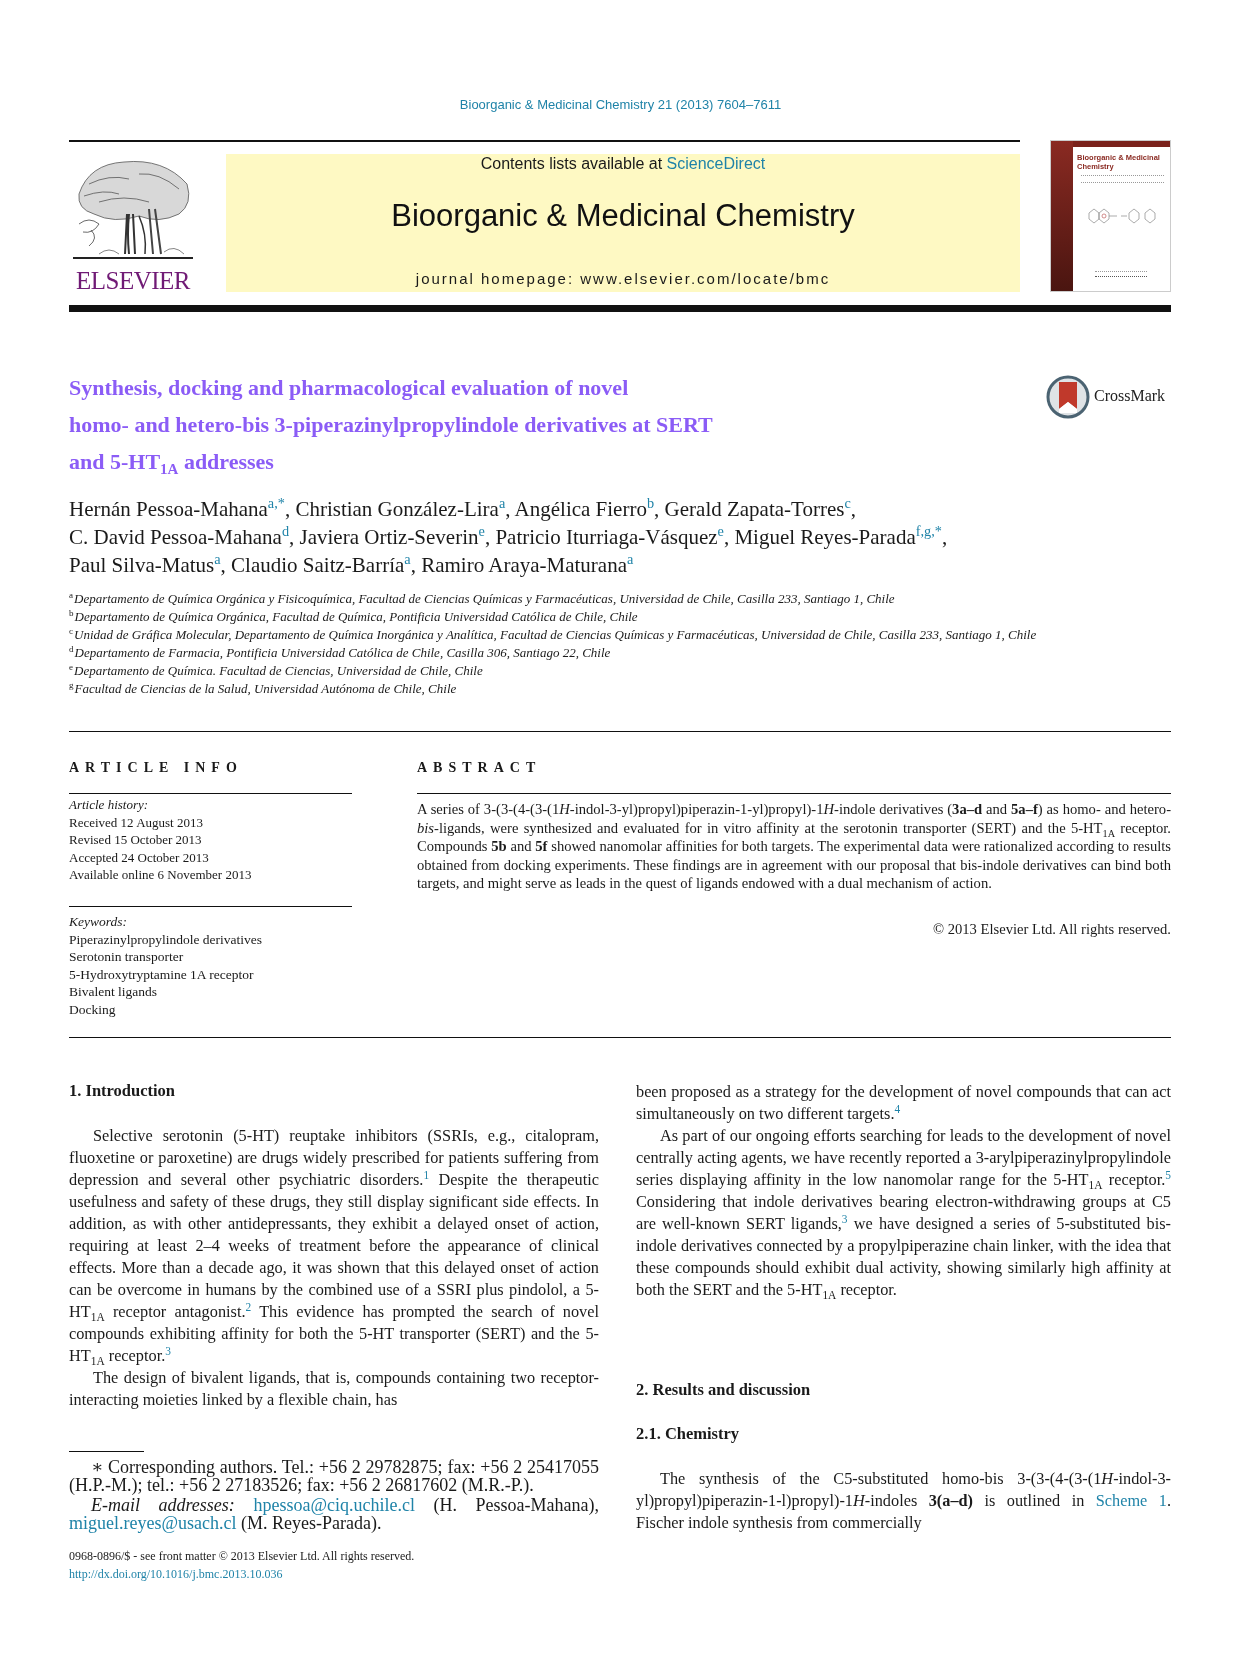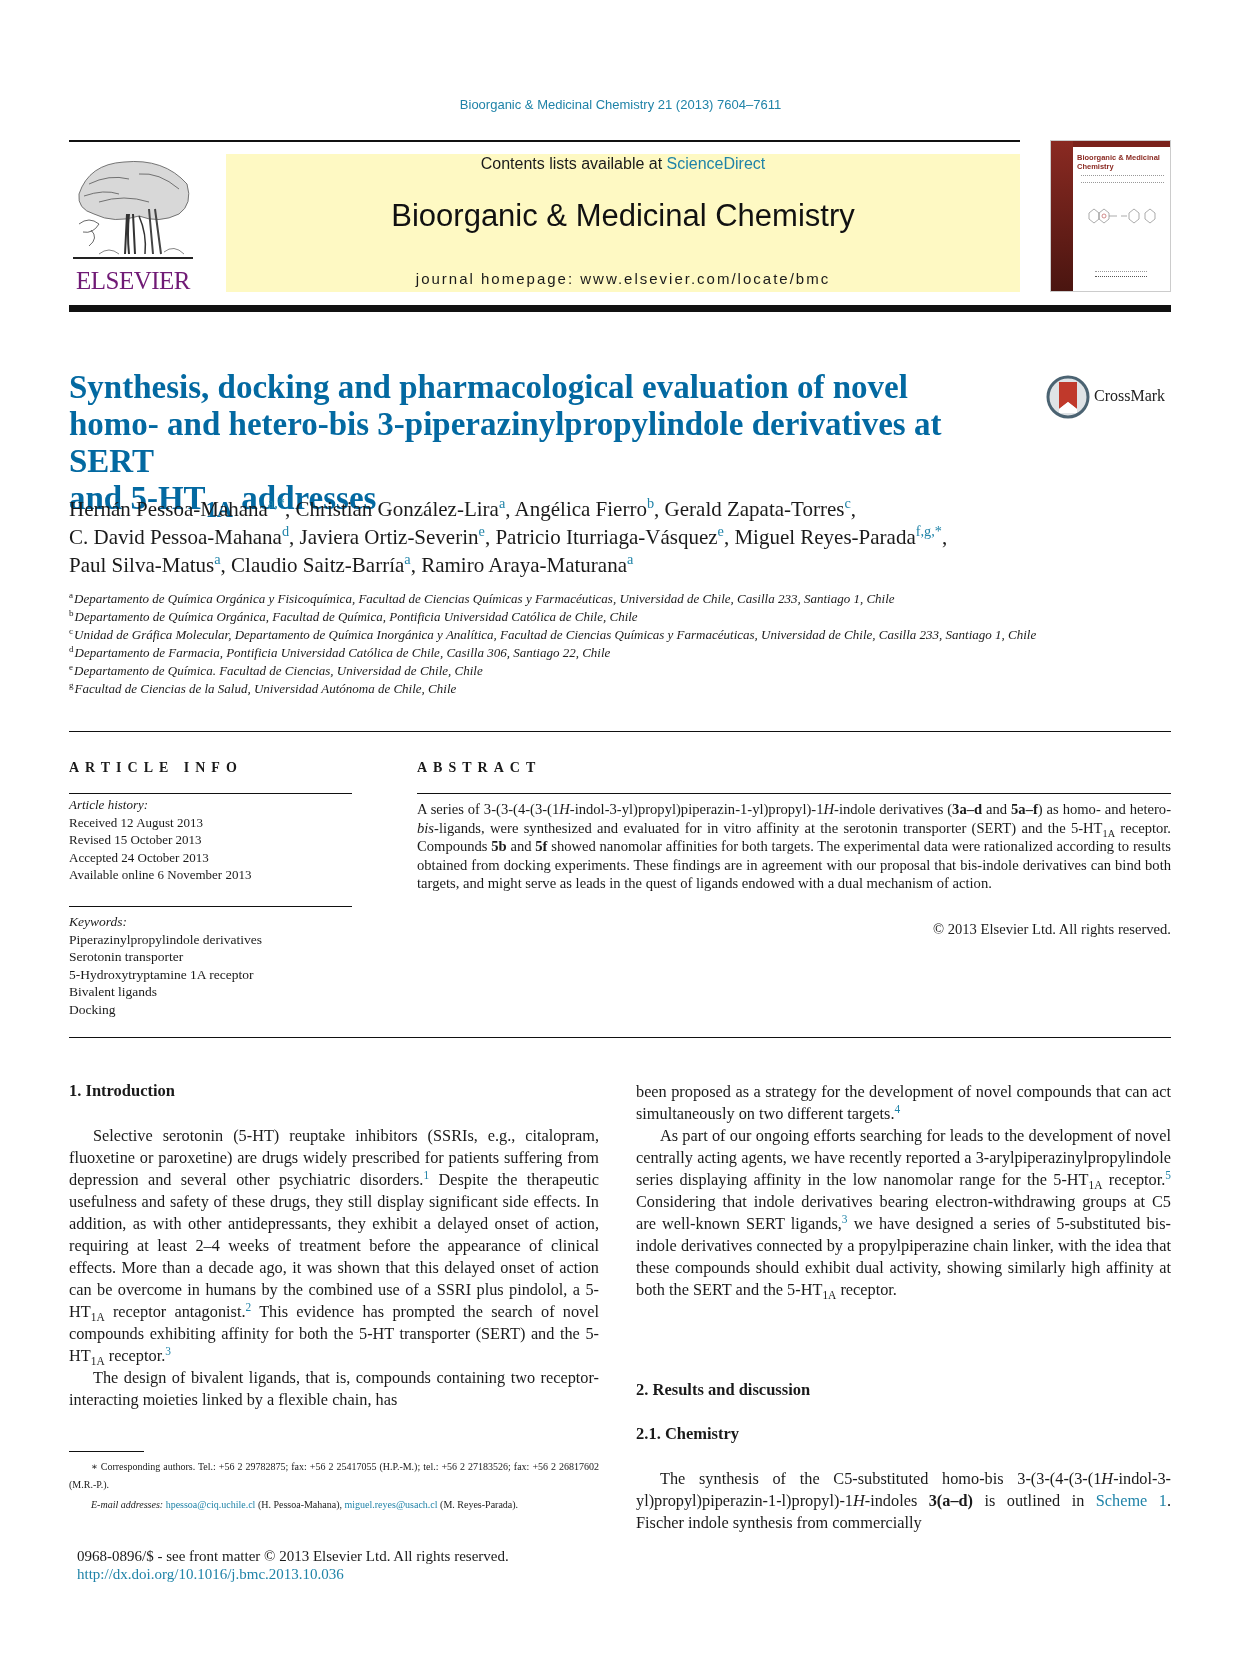--- a/index.html
+++ b/index.html
@@ -25,21 +25,21 @@
   #cover { top: 140px; left: 1050px; width: 121px; height: 152px; border: 1px solid #ccc; background: #fff; overflow: hidden; }
   #cover .band { position: absolute; top: 0; left: 0; width: 22px; height: 100%; background: linear-gradient(#8a2a22, #4a1510); }
   #cover .topbar { position: absolute; top: 0; left: 22px; right: 0; height: 6px; background: #7a221b; }
   #cover .ctitle { position: absolute; top: 12px; left: 26px; right: 2px; font-family: "Liberation Sans", sans-serif; font-weight: bold; font-size: 7.5px; line-height: 9px; color: #8a2a22; }
   #cover .csub { position: absolute; top: 34px; left: 30px; right: 6px; height: 8px; border-top: 1px dotted #999; border-bottom: 1px dotted #999; }
   #cover .cart { position: absolute; top: 62px; left: 34px; width: 78px; height: 26px; }
   #cover .cfoot { position: absolute; bottom: 14px; left: 44px; width: 52px; height: 6px; border-top: 1px dotted #999; border-bottom: 1px dotted #555; }
   #bottom-rule { top: 305px; left: 69px; width: 1102px; height: 7px; background: #111; }
 
   
-  #article-title { top: 369px; left: 69px; width: 960px; font-size: 33px; line-height: 37px; font-weight: bold; color: #0369a1; }
+  #article-title { top: 369px; left: 69px; width: 960px; font-size: 22px; line-height: 37px; font-weight: bold; color: #8b5cf6; }
   #article-title sub { font-size: 0.68em; }
   #crossmark { top: 375px; left: 1046px; width: 130px; height: 46px; }
   #crossmark-icon { position: absolute; left: 0; top: 0; width: 44px; height: 44px; }
   #crossmark-label { position: absolute; left: 48px; top: 12px; font-size: 16px; color: #222; }
   #authors { top: 495px; left: 69px; width: 1110px; font-size: 21px; line-height: 28px; color: #1a1a1a; }
   #affiliations { top: 590px; left: 69px; width: 1110px; font-size: 13px; line-height: 18px; font-style: italic; }
   #affiliations sup { font-style: normal; font-size: 9px; vertical-align: super; line-height: 0; margin-right: 1px; }
   #rule-aff { top: 731px; left: 69px; width: 1102px; height: 1px; background: #111; }
 
   
@@ -63,23 +63,23 @@
   .sec-head { font-weight: bold; font-size: 16.5px; }
   #intro-head { top: 1081px; left: 69px; }
   #left-col { top: 1125px; left: 69px; width: 530px; }
   #right-col-top { top: 1081px; left: 636px; width: 535px; }
   #results-head { top: 1380px; left: 636px; }
   #chem-head { top: 1424px; left: 636px; }
   #right-col-bottom { top: 1468px; left: 636px; width: 535px; }
 
   
   #fn-rule { top: 1451px; left: 69px; width: 75px; height: 1px; background: #111; }
-  #footnotes { top: 1458px; left: 69px; width: 530px; font-size: 10px; line-height: 18px; text-align: justify; }
+  #footnotes { top: 1458px; left: 69px; width: 530px; font-size: 18px; line-height: 18px; text-align: justify; }
   #footnotes p.indent { text-indent: 22px; }
-  #front-matter { top: 1547px; left: 69px; width: 540px; font-size: 15px; line-height: 18px; margin-left: 8px; }
+  #front-matter { top: 1547px; left: 69px; width: 540px; font-size: 12px; line-height: 18px; }
 </style>
 </head>
 <body>
 
 <div id="running-header" class="abs">
   <a>Bioorganic &amp; Medicinal Chemistry 21 (2013) 7604–7611</a>
 </div>
 
 <div id="top-rule" class="abs"></div>
 

